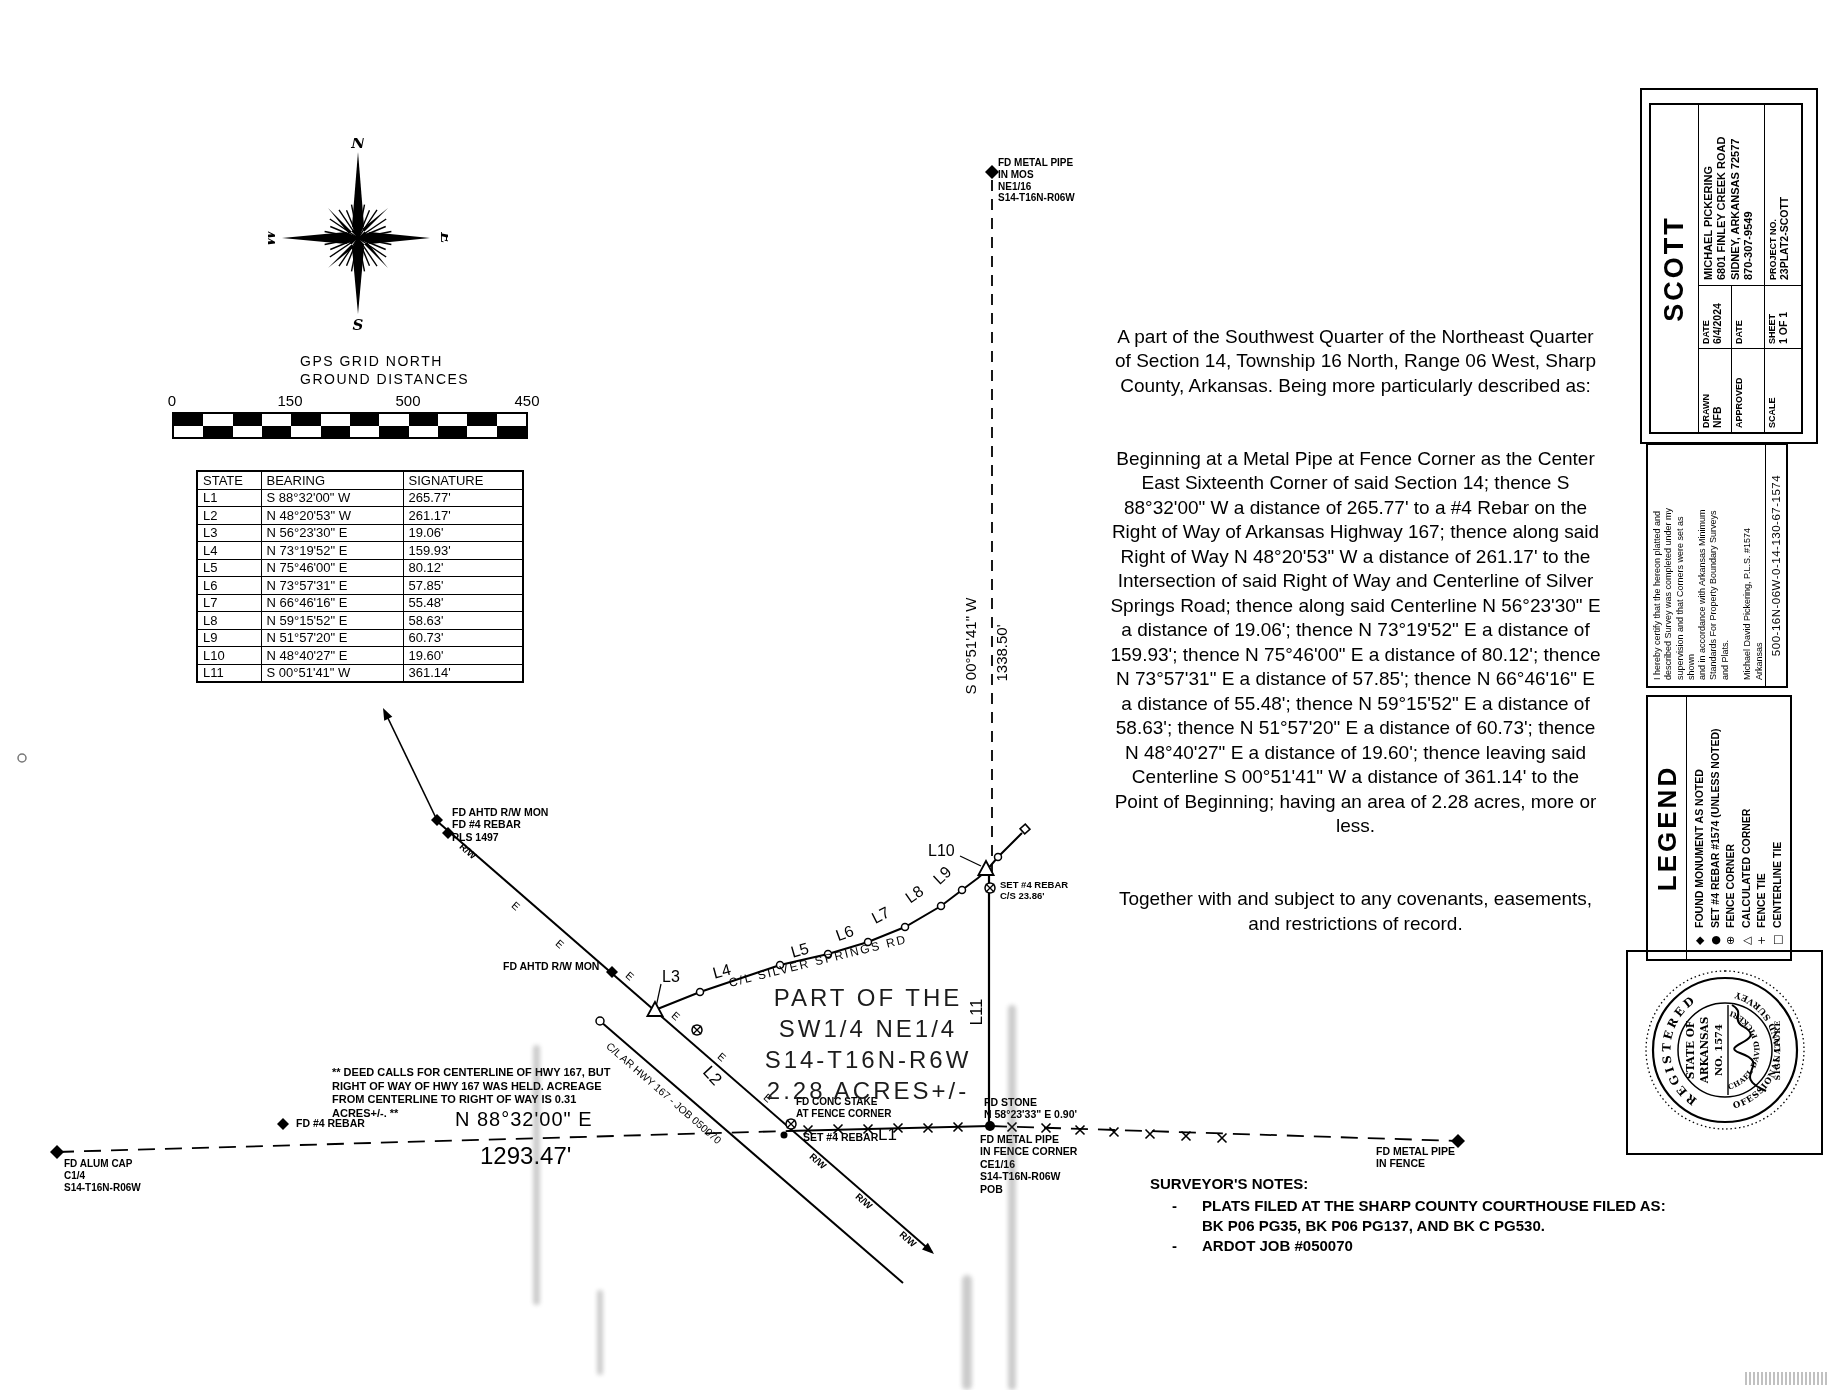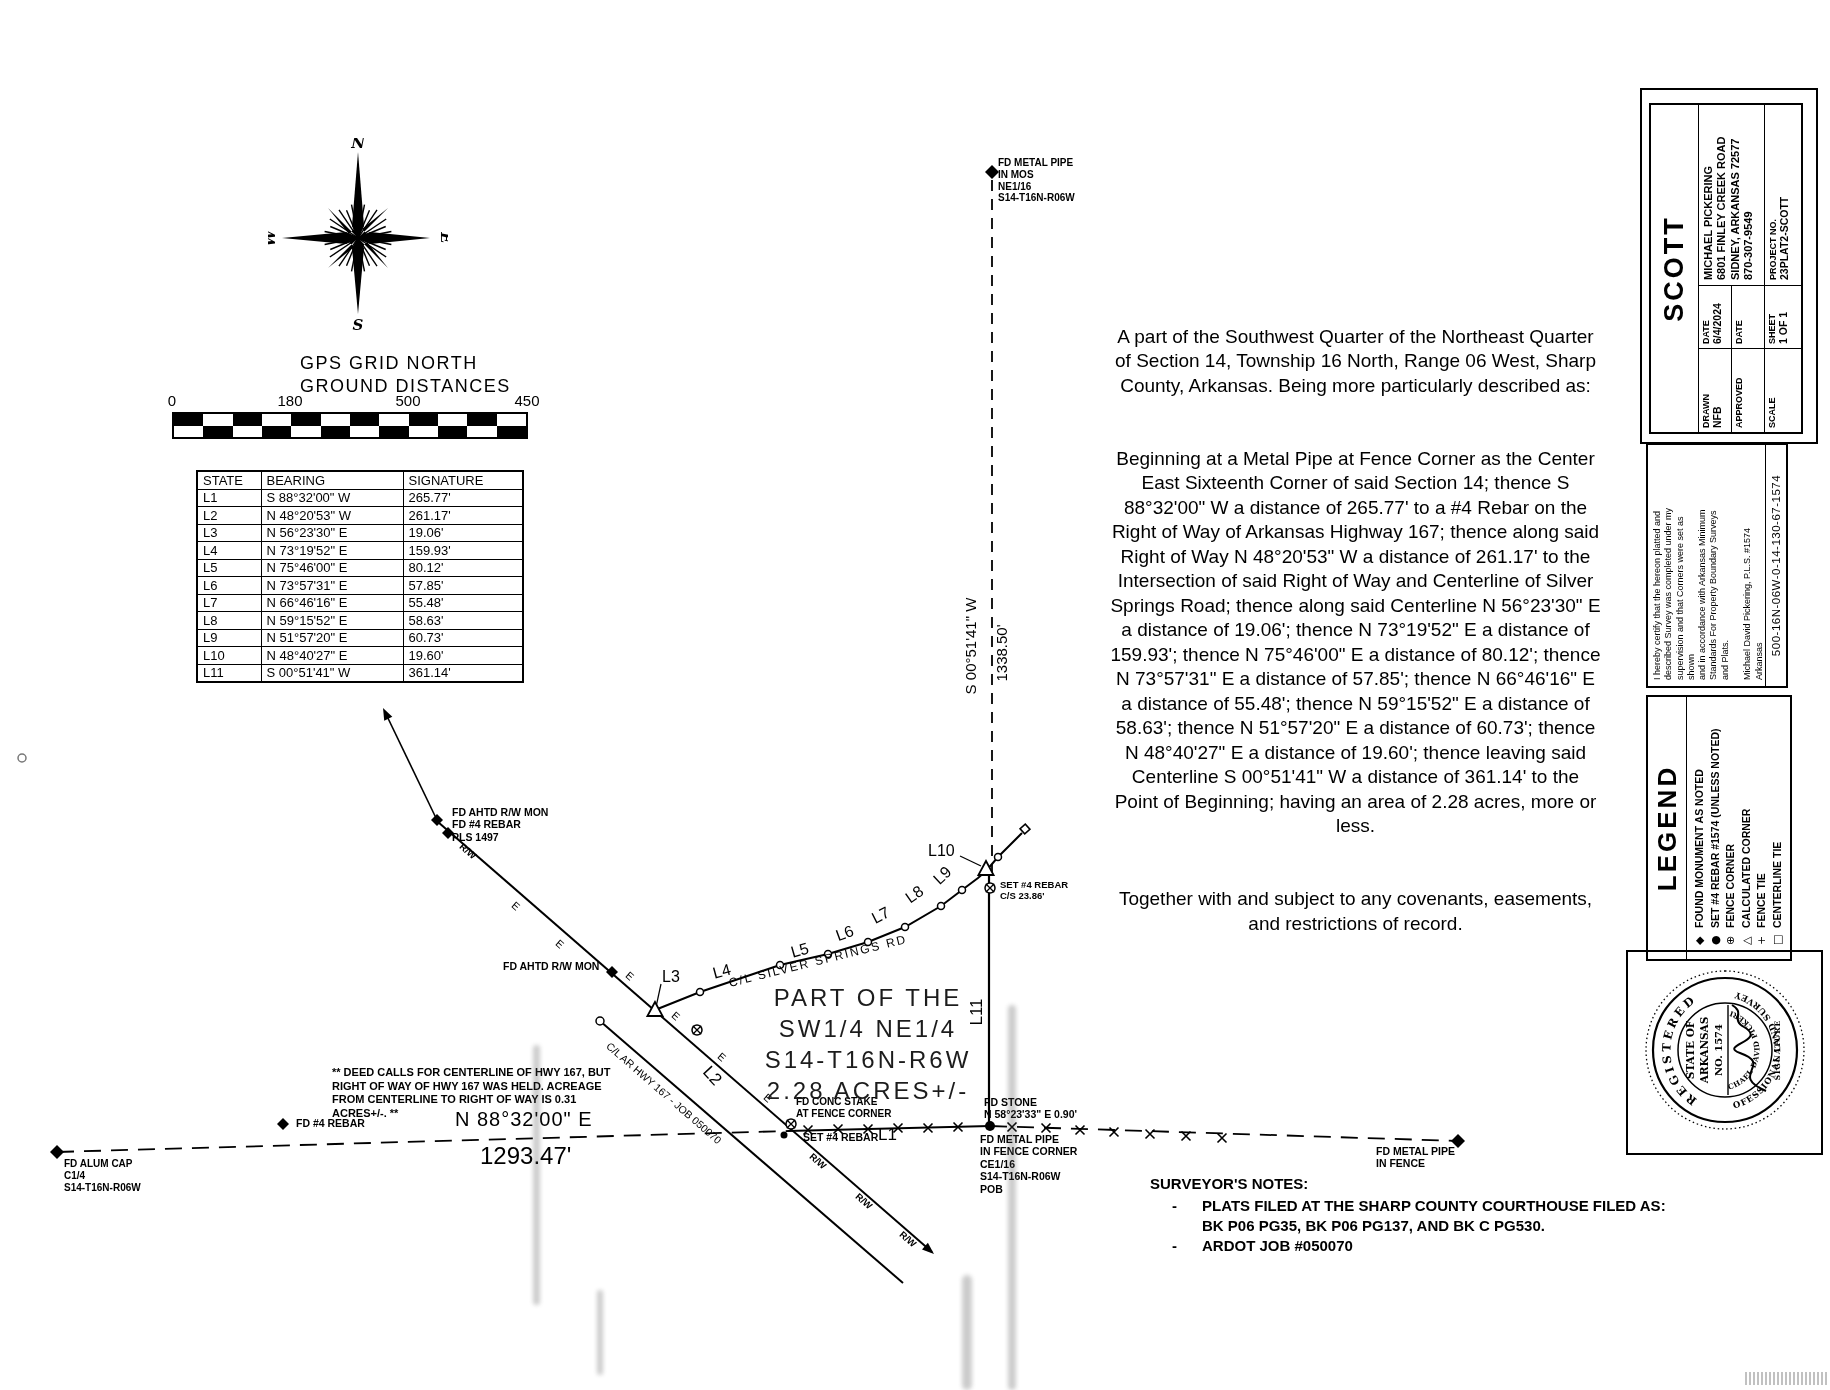--- a/index.html
+++ b/index.html
@@ -1,21 +1,21 @@
 <!DOCTYPE html>
 <html><head>
 <meta charset="utf-8">
 <style>
   html,body{margin:0;padding:0;background:#e8e8e8;}
   #page{position:relative;width:1830px;height:1390px;background:#ffffff;overflow:hidden;
         font-family:"Liberation Sans",sans-serif;color:#000;}
   .abs{position:absolute;}
   
   #compass{left:268px;top:138px;width:180px;height:195px;}
-  #scale-caption{left:300px;top:352px;font-size:18px;letter-spacing:1.5px;line-height:1.3;white-space:pre-line;}
+  #scale-caption{left:300px;top:352px;font-size:14px;letter-spacing:1.5px;line-height:1.3;white-space:pre-line;}
   
   #scalebar-ticks{left:160px;top:392px;width:390px;height:16px;font-size:15px;}
   #scalebar-ticks span{position:absolute;transform:translateX(-50%);}
   #scalebar{left:172px;top:412px;width:356px;height:27px;border:2px solid #000;box-sizing:border-box;}
   #scalebar .sb-row{display:flex;height:50%;}
   #scalebar .sb-cell{flex:1;}
   
   #line-table{left:196px;top:470px;border-collapse:collapse;font-size:13px;}
   #line-table th,#line-table td{border:1.6px solid #000;padding:0px 5px;height:16.5px;text-align:left;
        font-weight:400;white-space:nowrap;}
@@ -253,21 +253,21 @@
         <text x="0" y="92">S</text>
       </g>
     </svg>
   </div>
 
   <div class="abs" id="scale-caption">GPS GRID NORTH
 GROUND DISTANCES</div>
 
   <div class="abs" id="scalebar-ticks">
       <span style="left: 12px;">0</span>
-      <span style="left: 130px;">180</span>
+      <span style="left: 130px;">150</span>
       <span style="left: 248px;">500</span>
       <span style="left: 367px;">450</span>
     </div>
   <div class="abs" id="scalebar">
     <div class="sb-row" id="sb-row0">
         <div class="sb-cell" style="background: rgb(0, 0, 0);"></div>
         <div class="sb-cell" style="background: rgb(255, 255, 255);"></div>
         <div class="sb-cell" style="background: rgb(0, 0, 0);"></div>
         <div class="sb-cell" style="background: rgb(255, 255, 255);"></div>
         <div class="sb-cell" style="background: rgb(0, 0, 0);"></div>

